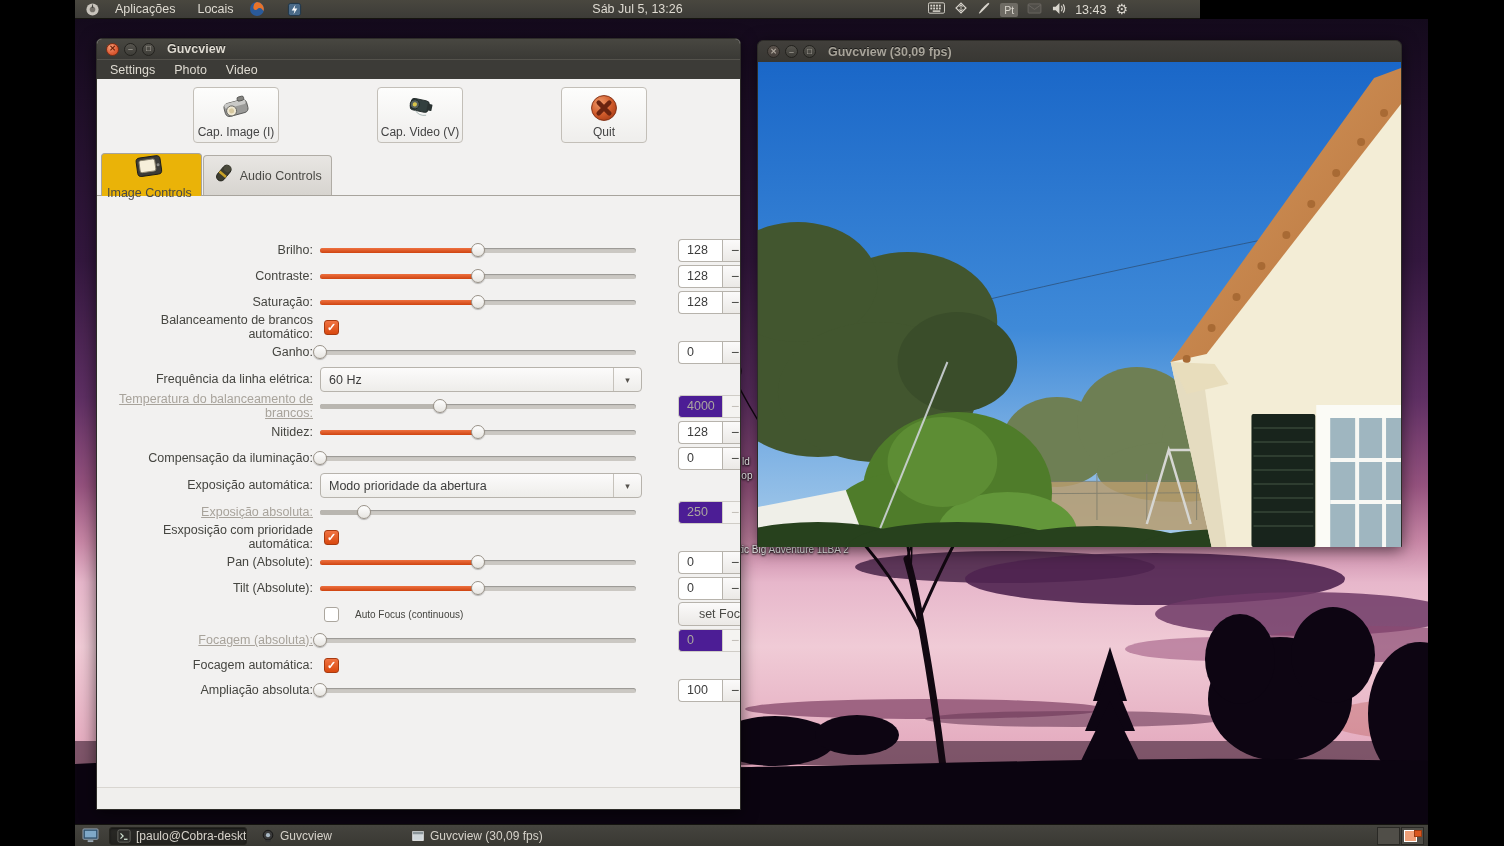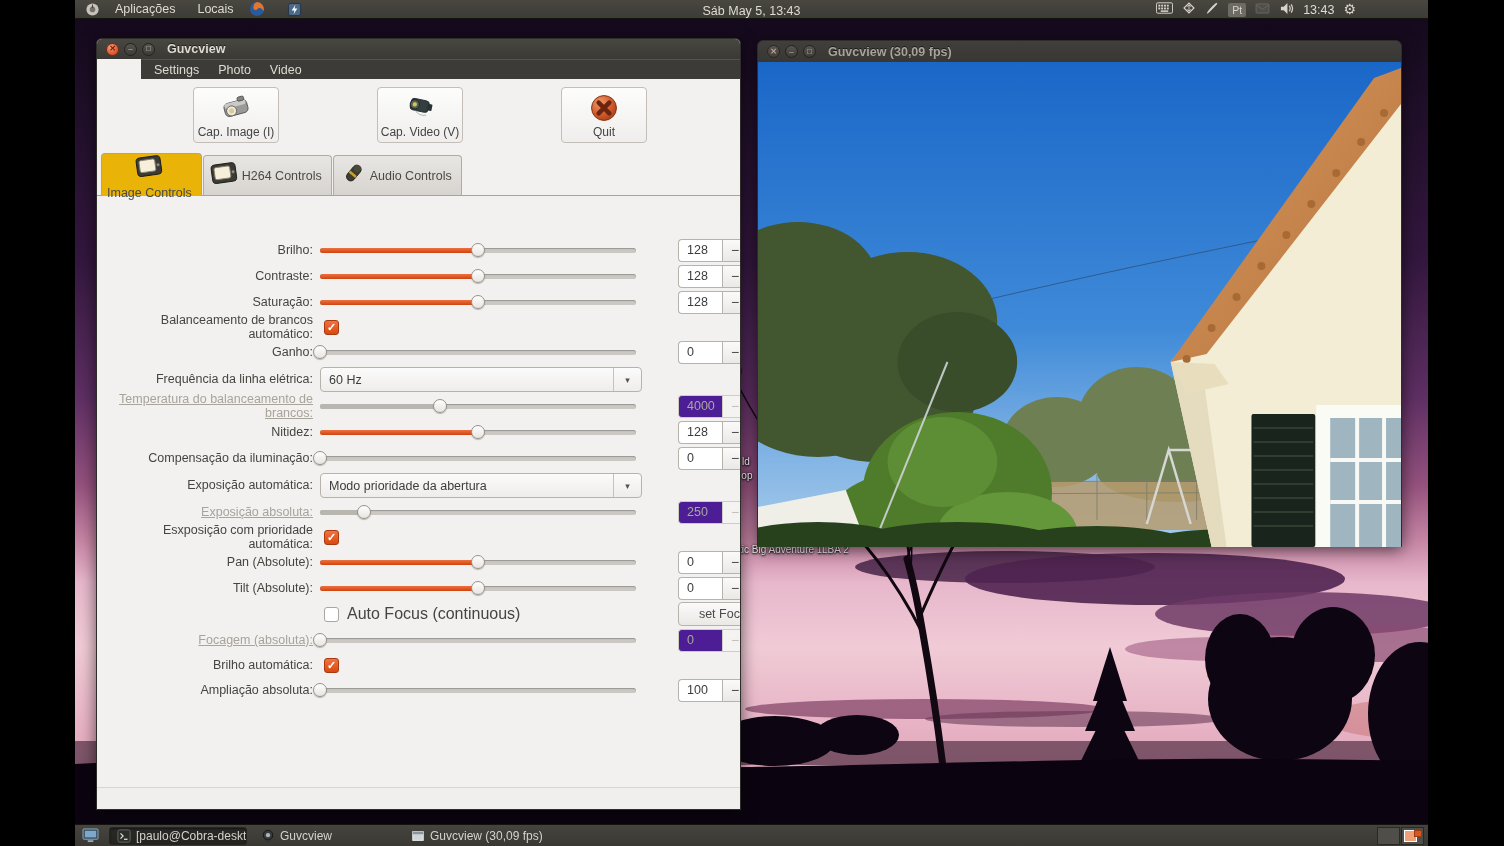--- a/index.html
+++ b/index.html
@@ -1,23 +1,23 @@
 <!DOCTYPE html>
 <html><head>
 <meta charset="utf-8">
 <style>
   html,body{margin:0;padding:0;background:#000;}
   *{box-sizing:border-box;}
   .screen{position:relative;width:1504px;height:846px;background:#000;overflow:hidden;
           font-family:"Liberation Sans",sans-serif;font-size:12px;color:#3c3c3c;}
 
   
-  .panel{position:absolute;left:75px;top:0;width:1353px;height:19px;
+  .panel{position:absolute;left:75px;top:0;width:1125px;height:19px;
          background:linear-gradient(#49473f,#3c3b37);border-bottom:1px solid #15140f;
-         display:flex;align-items:flex-end;color:#dfdbd2;z-index:10;}
+         display:flex;align-items:center;color:#dfdbd2;z-index:10;}
   .panel-left{display:flex;align-items:center;height:100%;padding-left:6px;gap:2px;}
   .p-menu{padding:0 10px;line-height:19px;font-size:12.5px;}
   .p-icon{display:flex;align-items:center;justify-content:center;width:22px;height:19px;}
   .panel-center{position:absolute;left:0;right:0;text-align:center;font-size:12.5px;pointer-events:none;}
   .panel-right{position:absolute;right:72px;top:0;height:19px;display:flex;align-items:center;gap:9px;}
   .kbd-layout{background:#6e6b64;color:#d8d4cc;border-radius:2px;font-size:10.5px;padding:1px 4px;}
   .p-clock{font-size:12.5px;}
   .gear{font-size:14px;color:#d8d4cc;line-height:19px;}
 
   
@@ -38,21 +38,21 @@
   .tb-plain{background:linear-gradient(#56544e,#3d3c37);border:1px solid #23221e;color:#c6c2b9;}
   .tb-title{margin-left:7px;font-weight:bold;font-size:12.5px;color:#dfdbd2;
             text-shadow:0 -1px 0 rgba(0,0,0,.55);}
   .unfocused .titlebar{background:linear-gradient(#413f3b,#383733);}
   .unfocused .tb-close{background:linear-gradient(#5c544e,#463f3a);border-color:#2a2723;color:#b0a89e;}
   .unfocused .tb-title{color:#a8a49a;font-weight:bold;}
 
   
   .main-win{left:96px;top:38px;width:645px;height:772px;z-index:3;background:#f2f1f0;}
   .menubar{height:20px;background:#3c3b37;border-top:1px solid #54524c;display:flex;
-           align-items:center;padding-left:5px;gap:3px;margin-left:44px;}
+           align-items:center;padding-left:5px;gap:3px;}
   .menu-item{color:#dfdbd2;font-size:12.5px;padding:1px 8px;}
   .win-body{position:absolute;top:40px;left:0;right:0;bottom:0;background:#f2f1f0;overflow:hidden;}
 
   .toolbar{display:flex;margin:8px 0 0 96px;gap:98px;}
   .tool-btn{width:86px;height:56px;background:linear-gradient(#fdfdfc,#efeeec);
             border:1px solid #c3bfb8;border-radius:4px;display:flex;flex-direction:column;
             align-items:center;justify-content:flex-end;padding-bottom:3px;}
   .tool-btn .ticon{height:34px;display:flex;align-items:center;}
   .tool-label{font-size:12px;color:#444;}
 
@@ -95,21 +95,21 @@
          border:1px solid #b7b3ac;border-radius:4px;background:linear-gradient(#fcfbfb,#eeedea);}
   .combo-text{flex:1;display:flex;align-items:center;padding-left:8px;font-size:12.5px;color:#3c3c3c;}
   .combo-arrow{width:28px;border-left:1px solid #c6c2bb;display:flex;align-items:center;
                justify-content:center;color:#55524d;font-size:9px;}
 
   .cb{width:15px;height:15px;border-radius:3px;margin-left:4px;flex:none;
       display:flex;align-items:center;justify-content:center;}
   .cb.checked{background:linear-gradient(#f07342,#d9480f);border:1px solid #a83a10;
               color:#fff;font-size:11px;font-weight:bold;}
   .cb.un{background:#fff;border:1px solid #aba69e;}
-  .cb-text{margin-left:8px;font-size:16px;color:#454540;}
+  .cb-text{margin-left:16px;font-size:10px;color:#454540;}
 
   .gtk-btn{width:96px;height:24px;border:1px solid #b7b3ac;border-radius:4px;
            background:linear-gradient(#fbfafa,#ebe9e6);display:flex;align-items:center;
            justify-content:center;font-size:12.5px;color:#4a4a46;}
 
   .win-footer{position:absolute;left:0;right:0;bottom:0;height:22px;background:#f0efed;
               border-top:1px solid #d9d6d1;}
 
   
   .prev-win{left:757px;top:40px;width:645px;height:507px;z-index:2;background:#222;}
@@ -227,21 +227,21 @@
             <path d="M8,1 a7,7 0 0 1 6.5,9 c-1,-1 -1.5,-3 -4,-3 c-2,0 -2,2 -4,2 c-1.5,0 -2.5,-1.5 -2,-3.5 C5,3 6,1.5 8,1 Z" fill="#e8732a"></path>
           </svg>
       </span>
       <span class="p-icon" style="margin-left:14px;">
         <svg width="15" height="15" viewBox="0 0 16 16">
             <rect x="1.5" y="1.5" width="13" height="13" rx="2.5" fill="#4a6a88" stroke="#1e3448"></rect>
             <polygon points="9,3 5,9 8,9 7,13 11,7 8,7" fill="#fff"></polygon>
           </svg>
       </span>
     </div>
-    <div class="panel-center">Sáb May  5, 13:43</div>
+    <div class="panel-center">Sáb Jul  5, 13:26</div>
     <div class="panel-right">
       <span>
         <svg width="17" height="12" viewBox="0 0 18 12">
             <rect x="0.5" y="0.5" width="17" height="11" rx="1.5" fill="none" stroke="#d8d4cc"></rect>
             <g fill="#d8d4cc">
               <rect x="2.5" y="2.5" width="2" height="2"></rect>
               <rect x="5.5" y="2.5" width="2" height="2"></rect>
               <rect x="8.5" y="2.5" width="2" height="2"></rect>
               <rect x="11.5" y="2.5" width="2" height="2"></rect>
               <rect x="2.5" y="5.5" width="2" height="2"></rect>
@@ -450,30 +450,20 @@
             <span><svg width="30" height="26" viewBox="0 0 32 28">
                 <g transform="rotate(-8 16 14)">
                   <rect x="3" y="3" width="26" height="20" rx="4" fill="#3b3b38" stroke="#191916"></rect>
                   <rect x="6" y="6" width="17" height="13" rx="2" fill="#f6efda" stroke="#8d8670"></rect>
                   <circle cx="26" cy="13" r="1.6" fill="#8a8a86"></circle>
                 </g>
               </svg></span>
             <span>Image Controls</span>
           </div>
           <div class="tab">
-            <span><svg width="30" height="26" viewBox="0 0 32 28">
-                <g transform="rotate(-8 16 14)">
-                  <rect x="3" y="3" width="26" height="20" rx="4" fill="#3b3b38" stroke="#191916"></rect>
-                  <rect x="6" y="6" width="17" height="13" rx="2" fill="#f6efda" stroke="#8d8670"></rect>
-                  <circle cx="26" cy="13" r="1.6" fill="#8a8a86"></circle>
-                </g>
-              </svg></span>
-            <span>H264 Controls</span>
-          </div>
-          <div class="tab">
             <span><svg width="28" height="24" viewBox="0 0 32 28">
                 <g transform="rotate(40 16 14)">
                   <rect x="11" y="2" width="10" height="21" rx="5" fill="#3c3c30" stroke="#20201a"></rect>
                   <rect x="11" y="13" width="10" height="3" fill="#c9a227"></rect>
                   <circle cx="16" cy="6" r="4" fill="#4a4a3c"></circle>
                 </g>
               </svg></span>
             <span>Audio Controls</span>
           </div>
         </div>
@@ -710,21 +700,21 @@
             </div>
             <div class="ctl-val">
               <div class="spin off">
                 <span class="spin-val">0</span>
                 <span class="spin-btn minus">−</span>
                 <span class="spin-btn plus">+</span>
               </div>
             </div>
           </div>
           <div class="ctl-row h24">
-            <span class="ctl-label">Brilho automática:</span>
+            <span class="ctl-label">Focagem automática:</span>
             <div class="ctl-mid">
               <span class="cb checked">✓</span>
             </div>
           </div>
           <div class="ctl-row">
             <span class="ctl-label">Ampliação absoluta:</span>
             <div class="ctl-mid">
               <div>
                 <div class="track">
                   <div class="fill" style="width: 0%;"></div>

